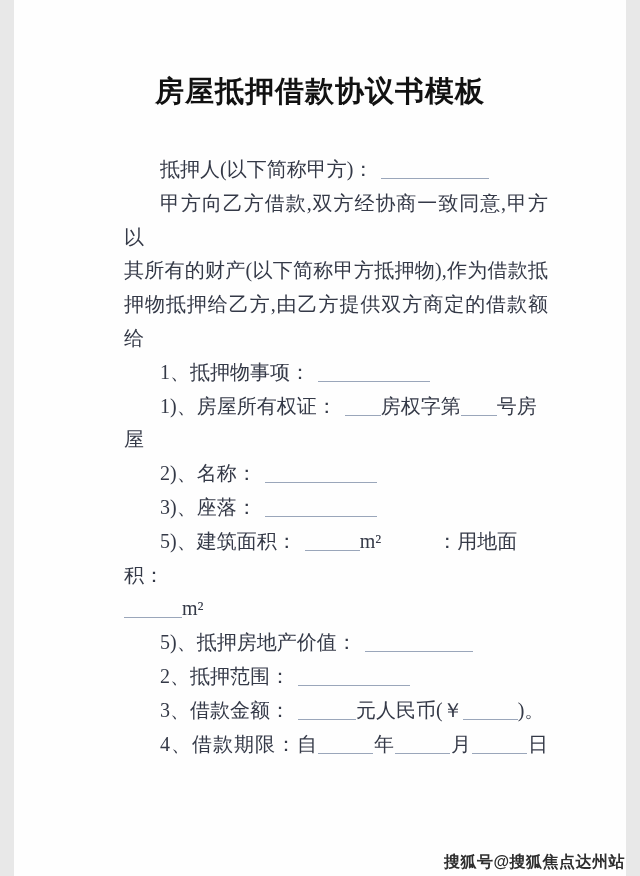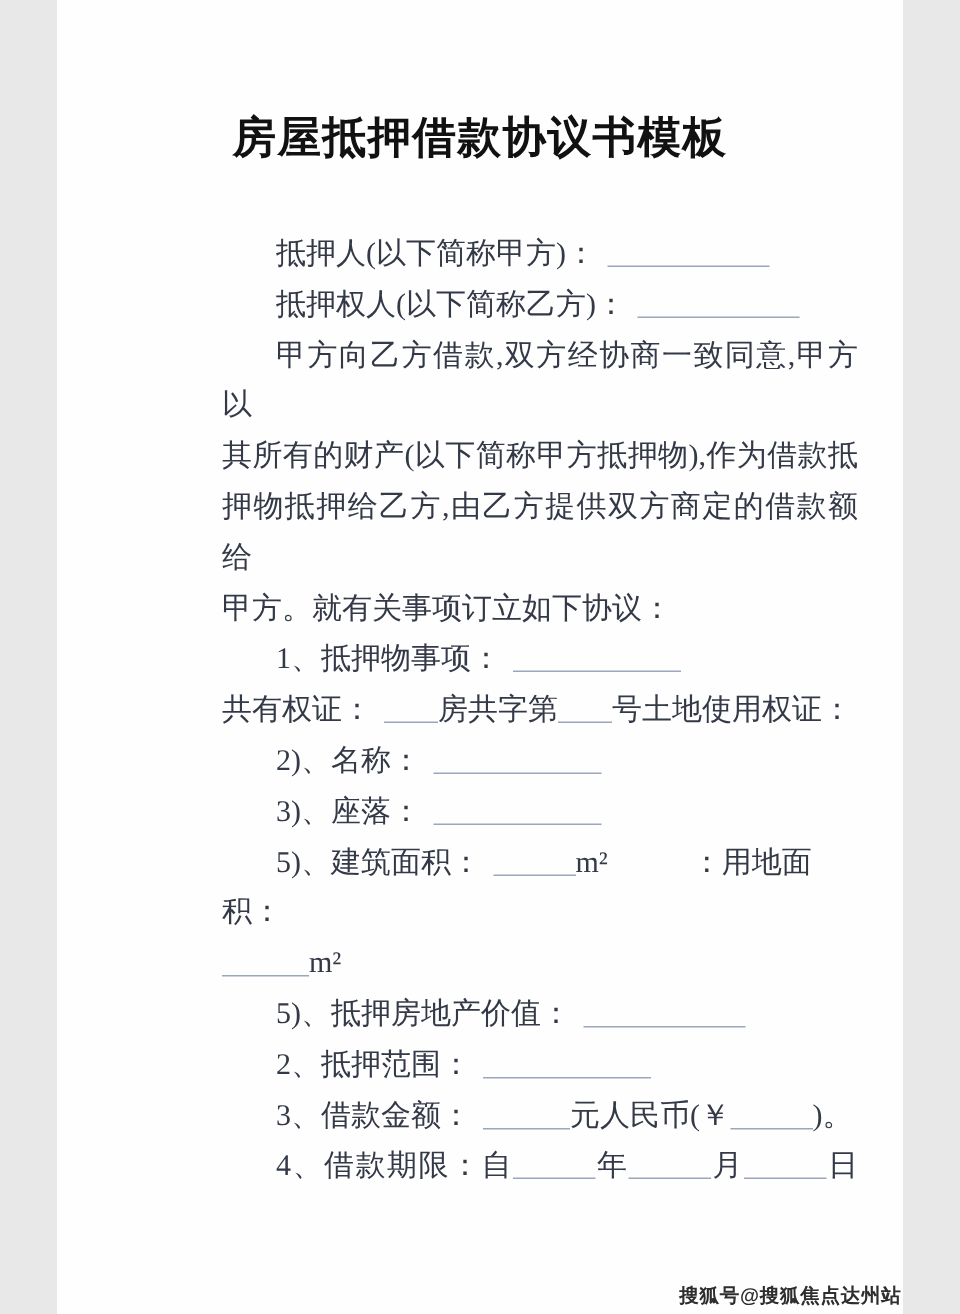--- a/index.html
+++ b/index.html
@@ -1,17 +1,17 @@
 <!DOCTYPE html>
 <html><head>
 <meta charset="utf-8">
 <style>
   html,body{margin:0;padding:0;background:#e8e8e8;}
   .page{
-    position:relative;width:564px;height:876px;margin:0 auto;
+    position:relative;width:612px;height:876px;margin:0 auto;
     background:#fefefe;overflow:hidden;
     font-family:"Liberation Serif","DejaVu Serif",serif;
     color:#343947;
   }
   .title{
     position:absolute;top:72px;left:0;width:100%;
     text-align:center;font-size:29px;font-weight:bold;color:#111;
     font-family:"Liberation Sans","DejaVu Sans",sans-serif;
     letter-spacing:1px;
   }
@@ -26,46 +26,44 @@
     display:inline-block;height:16px;vertical-align:-3px;
     border-bottom:1px solid #9aa6ba;
   }
   .ml{margin-left:8px;}
   .w36{width:36px}.w55{width:55px}.w58{width:58px}
   .w108{width:108px}.w112{width:112px}
   .gap{display:inline-block;width:56px;}
   .wm{
     position:absolute;right:1px;bottom:3px;
     font-family:"Liberation Sans","DejaVu Sans",sans-serif;
-    font-weight:bold;font-size:13px;color:#2e2e2e;letter-spacing:0.5px;
+    font-weight:bold;font-size:16px;color:#2e2e2e;letter-spacing:0.5px;
     text-shadow:1px 1px 0 #fff,-1px -1px 0 #fff,1px -1px 0 #fff,-1px 1px 0 #fff,0 0 2px #fff;
   }
 </style>
 </head>
 <body>
 
 <div class="page">
 
   <div class="title">房屋抵押借款协议书模板</div>
 
   <div class="doc">
 
     <p class="ind"><span>抵押人(以下简称甲方)：</span><span class="bl ml w108"></span></p>
 
-    <p class="ind"><span>抵押权人(以下简称乙方)：</span><span class="bl ml w108"></span></p>
 
     <p class="ind fill">甲方向乙方借款,双方经协商一致同意,甲方以</p>
     <p class="fill">其所有的财产(以下简称甲方抵押物),作为借款抵</p>
     <p class="fill">押物抵押给乙方,由乙方提供双方商定的借款额给</p>
-    <p>甲方。就有关事项订立如下协议：</p>
 
     <p class="ind"><span>1、抵押物事项：</span><span class="bl ml w112"></span></p>
 
+    <p class="ind"><span>1)、房屋所有权证：</span><span class="bl ml w36"></span><span>房权字第</span><span class="bl w36"></span><span>号房屋</span></p>
 
-    <p><span>共有权证：</span><span class="bl ml w36"></span><span>房共字第</span><span class="bl w36"></span><span>号土地使用权证：</span></p>
 
 
     <p class="ind"><span>2)、名称：</span><span class="bl ml w112"></span></p>
 
     <p class="ind"><span>3)、座落：</span><span class="bl ml w112"></span></p>
 
     <p class="ind"><span>5)、建筑面积：</span><span class="bl ml w55"></span><span>m²</span><span class="gap"></span><span>：用地面积：</span></p>
 
     <p><span class="bl w58"></span><span>m²</span></p>
 

